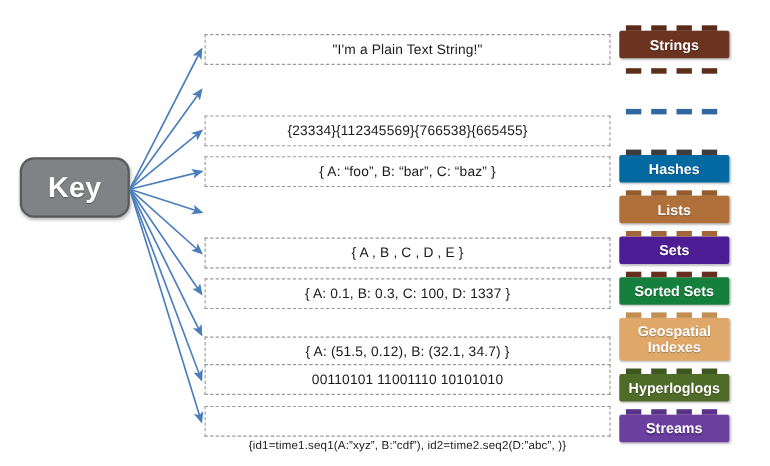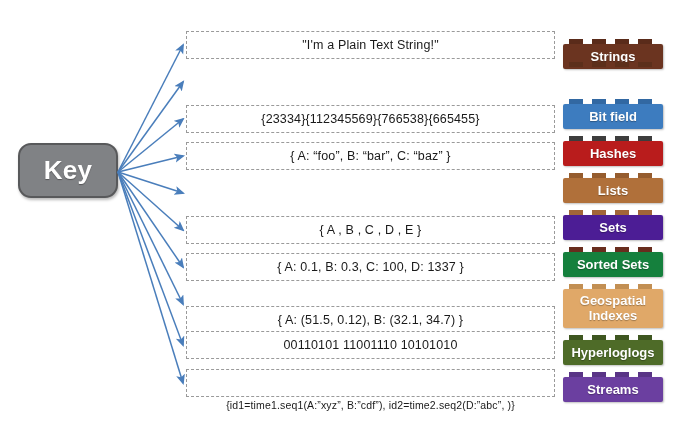--- a/index.html
+++ b/index.html
@@ -165,21 +165,21 @@
   <div class="value-box" style="top:306px">
       <span class="value-text">{ A: (51.5, 0.12), B: (32.1, 34.7)  }</span>
     </div>
   <div class="value-box" style="top:331px">
       <span class="value-text">00110101 11001110 10101010</span>
     </div>
   <div class="value-box small" style="top:369px">
       <span class="value-text">{id1=time1.seq1(A:”xyz”, B:”cdf”), id2=time2.seq2(D:”abc”, )}</span>
     </div>
 
-  <div class="brick" style="top:39px">
+  <div class="brick" style="top:23px">
     <div class="studs">
         <i style="background:#5a2b1a"></i>
         <i style="background:#5a2b1a"></i>
         <i style="background:#5a2b1a"></i>
         <i style="background:#5a2b1a"></i>
       </div>
     <div class="body" style="background:#6b3420">
         <span>Strings</span>
       </div>
   </div>
@@ -193,33 +193,30 @@
       </div>
   </div>
 
   <div class="brick" style="top:99px">
     <div class="studs">
         <i style="background:#3268a2"></i>
         <i style="background:#3268a2"></i>
         <i style="background:#3268a2"></i>
         <i style="background:#3268a2"></i>
       </div>
-    <div class="body" style="background:#3d7cbf">
-        <span>Bit field</span>
-      </div>
   </div>
 
   <div class="brick" style="top:136px">
     <div class="studs">
         <i style="background:#3d3d3d"></i>
         <i style="background:#3d3d3d"></i>
         <i style="background:#3d3d3d"></i>
         <i style="background:#3d3d3d"></i>
       </div>
-    <div class="body" style="background:#b91c1c">
+    <div class="body" style="background:#0369a1">
         <span>Hashes</span>
       </div>
   </div>
 
   <div class="brick" style="top:173px">
     <div class="studs">
         <i style="background:#955c2e"></i>
         <i style="background:#955c2e"></i>
         <i style="background:#955c2e"></i>
         <i style="background:#955c2e"></i>

